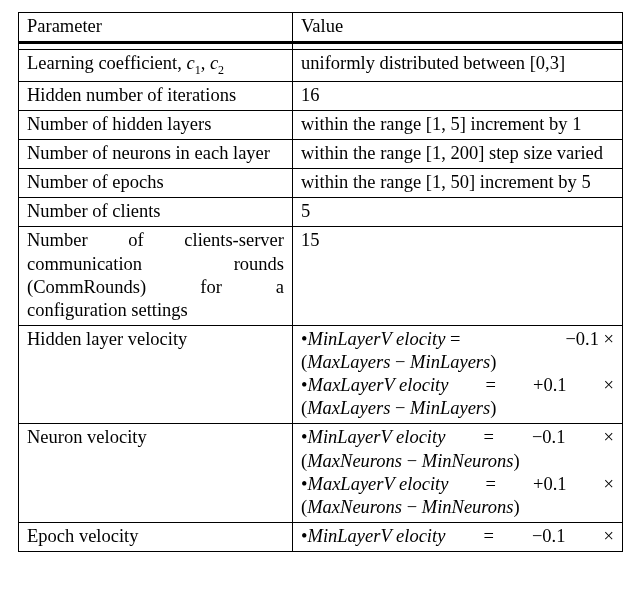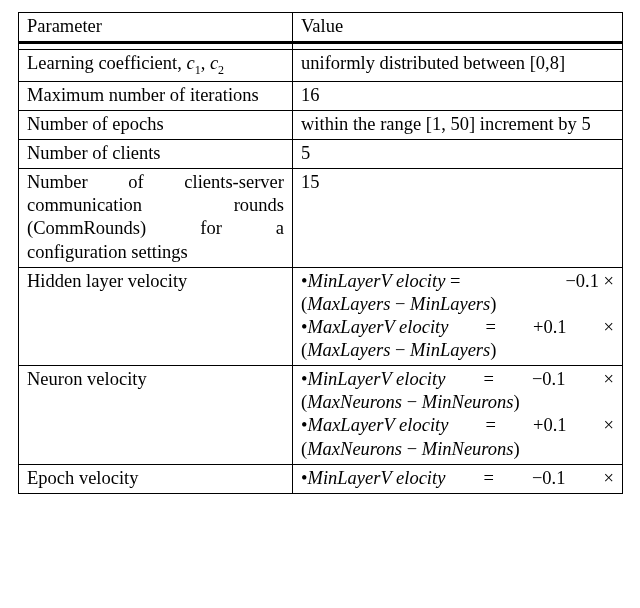--- a/index.html
+++ b/index.html
@@ -70,29 +70,37 @@
     <tr class="sp-row">
           <td></td>
           <td></td>
         </tr>
 
 
     <tr>
       <td>
         <span>Learning coefficient, </span><span class="mi">c</span><span class="sub">1</span><span>, </span><span class="mi">c</span><span class="sub">2</span>
       </td>
-      <td>uniformly distributed between [0,8]</td>
+      <td>uniformly distributed between [0,3]</td>
     </tr>
 
     <tr>
-      <td>Maximum number of iterations</td>
+      <td>Hidden number of iterations</td>
       <td>16</td>
     </tr>
 
+    <tr>
+      <td>Number of hidden layers</td>
+      <td>within the range [1, 5] increment by 1</td>
+    </tr>
 
+    <tr>
+      <td>Number of neurons in each layer</td>
+      <td>within the range [1, 200] step size varied</td>
+    </tr>
 
     <tr>
       <td>Number of epochs</td>
       <td>within the range [1, 50] increment by 5</td>
     </tr>
 
     <tr>
       <td>Number of clients</td>
       <td>5</td>
     </tr>

